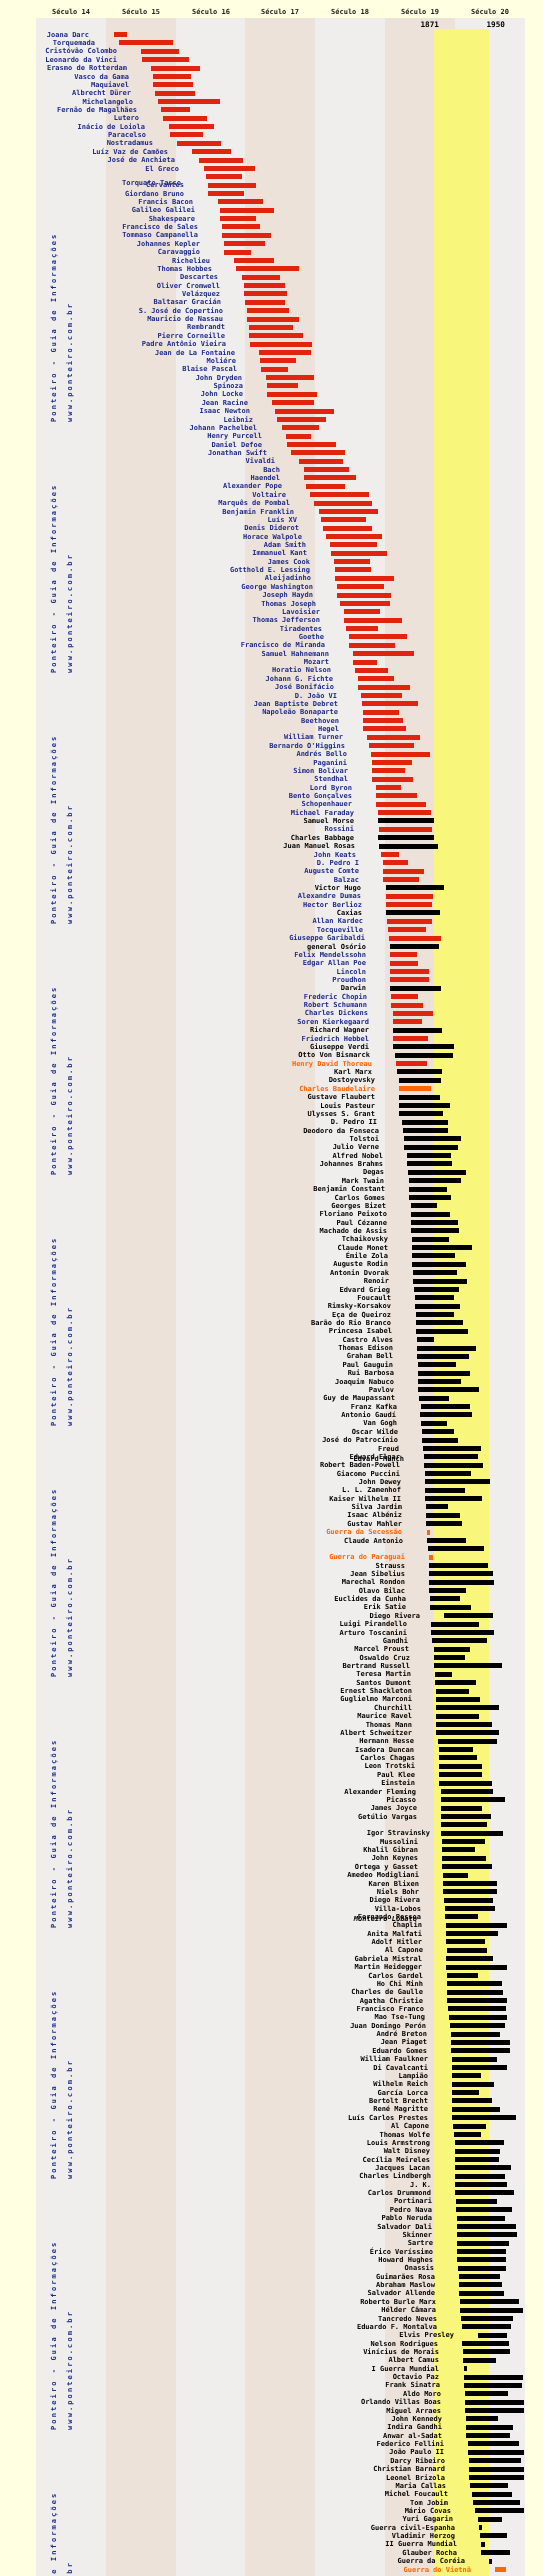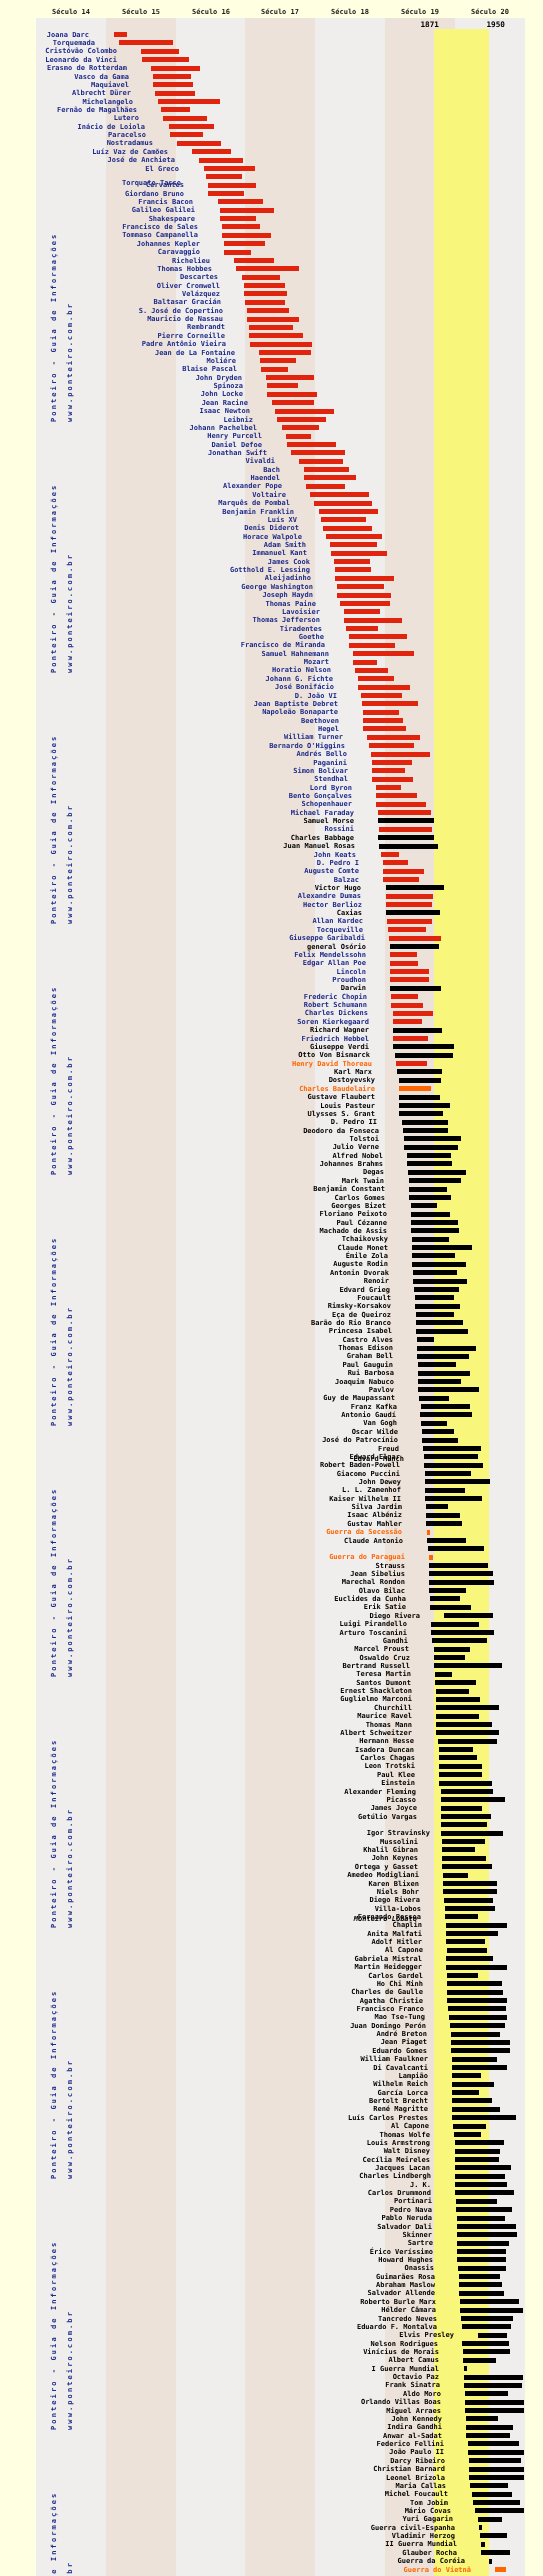--- a/index.html
+++ b/index.html
@@ -201,21 +201,21 @@
       <div class="pname" style="right: 234px; top: 558px; color: rgb(30, 43, 138);">James Cook</div>
       <div class="pbar" style="left: 334px; top: 559px; width: 36px; background: rgb(224, 36, 14);"></div>
       <div class="pname" style="right: 234px; top: 566px; color: rgb(30, 43, 138); padding-left: 36px;">Gotthold E. Lessing</div>
       <div class="pbar" style="left: 335px; top: 567px; width: 36px; background: rgb(224, 36, 14);"></div>
       <div class="pname" style="right: 233px; top: 574px; color: rgb(30, 43, 138);">Aleijadinho</div>
       <div class="pbar" style="left: 335px; top: 576px; width: 59px; background: rgb(224, 36, 14);"></div>
       <div class="pname" style="right: 231px; top: 583px; color: rgb(30, 43, 138);">George Washington</div>
       <div class="pbar" style="left: 337px; top: 584px; width: 47px; background: rgb(224, 36, 14);"></div>
       <div class="pname" style="right: 231px; top: 591px; color: rgb(30, 43, 138);">Joseph Haydn</div>
       <div class="pbar" style="left: 337px; top: 593px; width: 54px; background: rgb(224, 36, 14);"></div>
-      <div class="pname" style="right: 228px; top: 600px; color: rgb(30, 43, 138);">Thomas Paine</div>
+      <div class="pname" style="right: 228px; top: 600px; color: rgb(30, 43, 138);">Thomas Joseph</div>
       <div class="pbar" style="left: 340px; top: 601px; width: 50px; background: rgb(224, 36, 14);"></div>
       <div class="pname" style="right: 224px; top: 608px; color: rgb(30, 43, 138);">Lavoisier</div>
       <div class="pbar" style="left: 344px; top: 609px; width: 36px; background: rgb(224, 36, 14);"></div>
       <div class="pname" style="right: 224px; top: 616px; color: rgb(30, 43, 138);">Thomas Jefferson</div>
       <div class="pbar" style="left: 344px; top: 618px; width: 58px; background: rgb(224, 36, 14);"></div>
       <div class="pname" style="right: 222px; top: 625px; color: rgb(30, 43, 138);">Tiradentes</div>
       <div class="pbar" style="left: 346px; top: 626px; width: 32px; background: rgb(224, 36, 14);"></div>
       <div class="pname" style="right: 220px; top: 633px; color: rgb(30, 43, 138);">Goethe</div>
       <div class="pbar" style="left: 349px; top: 634px; width: 58px; background: rgb(224, 36, 14);"></div>
       <div class="pname" style="right: 219px; top: 641px; color: rgb(30, 43, 138);">Francisco de Miranda</div>

